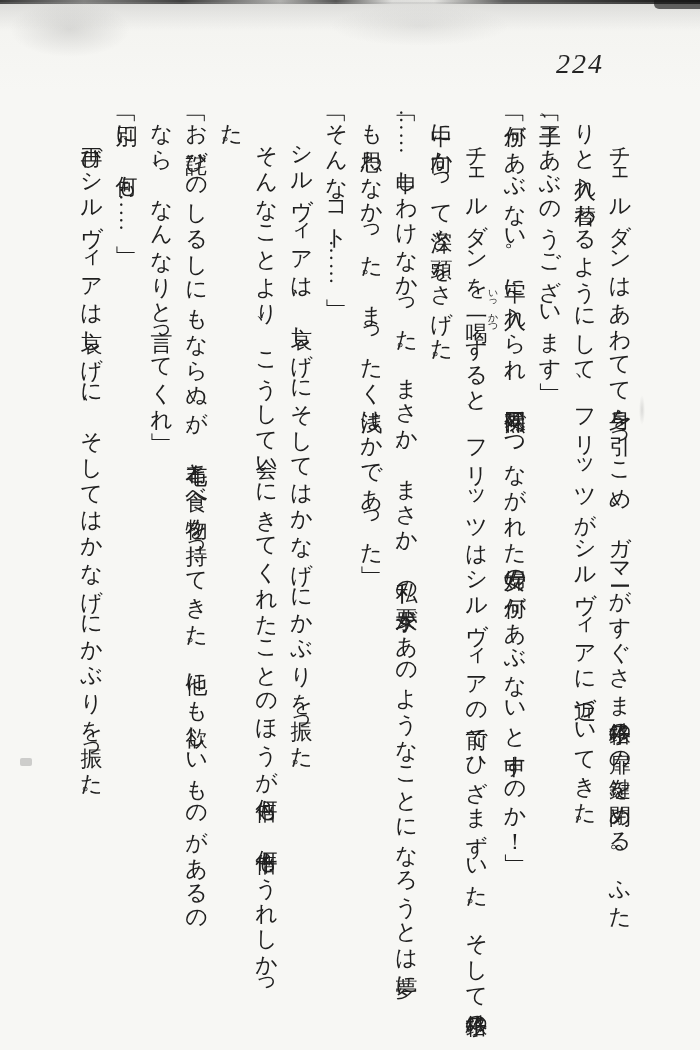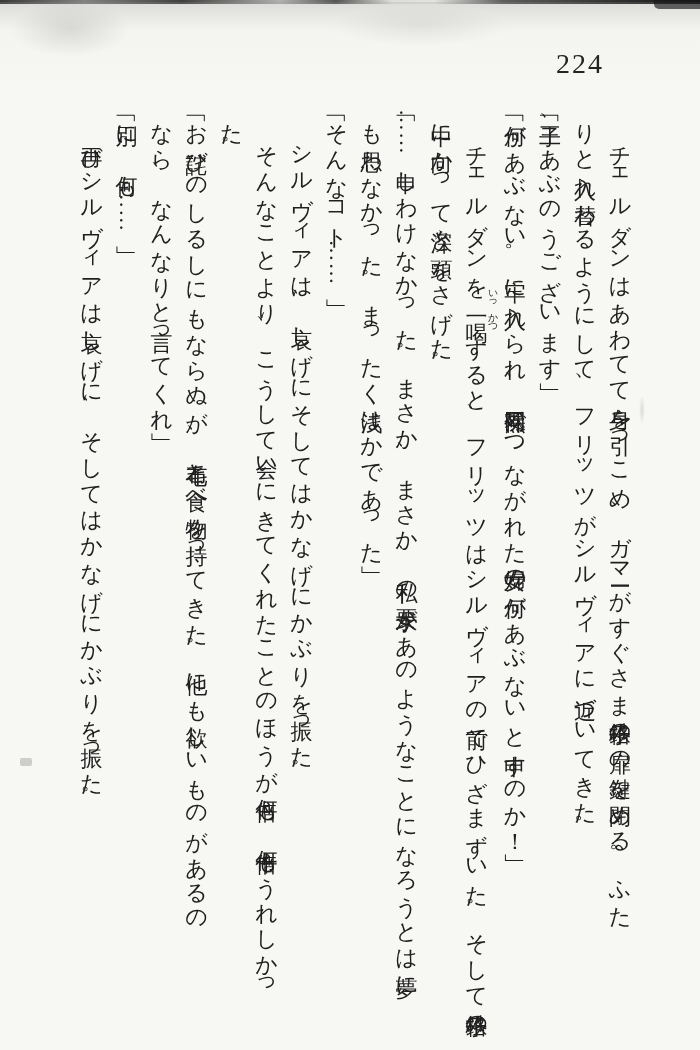--- a/index.html
+++ b/index.html
@@ -47,20 +47,21 @@
         background: rgba(25,25,25,0.65); border-radius: 0 0 0 5px; }
   .s4 { top: 758px; left: 20px; width: 12px; height: 8px;
         background: rgba(110,110,110,0.30); border-radius: 2px; }
   .s5 { top: 395px; right: 55px; width: 6px; height: 30px;
         background: radial-gradient(closest-side, rgba(130,130,130,0.25), rgba(130,130,130,0.0)); }
   .page-number {
     position: absolute;
     top: 48px;
     left: 556px;
     font-size: 28px;
+    font-style: italic;
     letter-spacing: 2px;
     color: #242424;
   }
   .text-block {
     position: absolute;
     top: 108px;
     right: 62px;
     height: 924px;
     writing-mode: vertical-rl;
     text-orientation: mixed;

